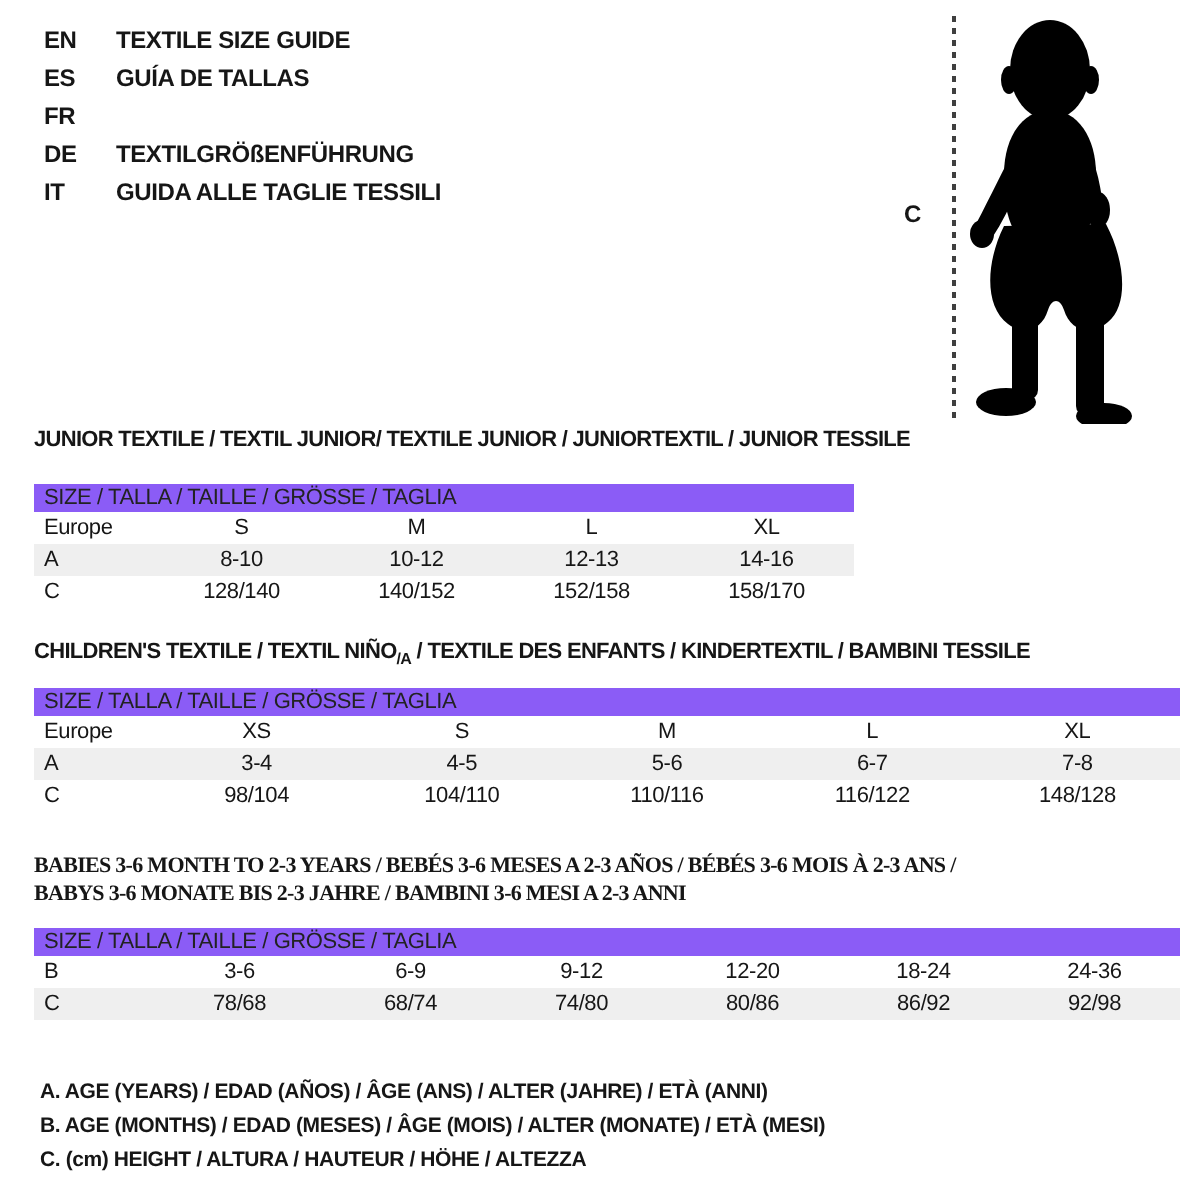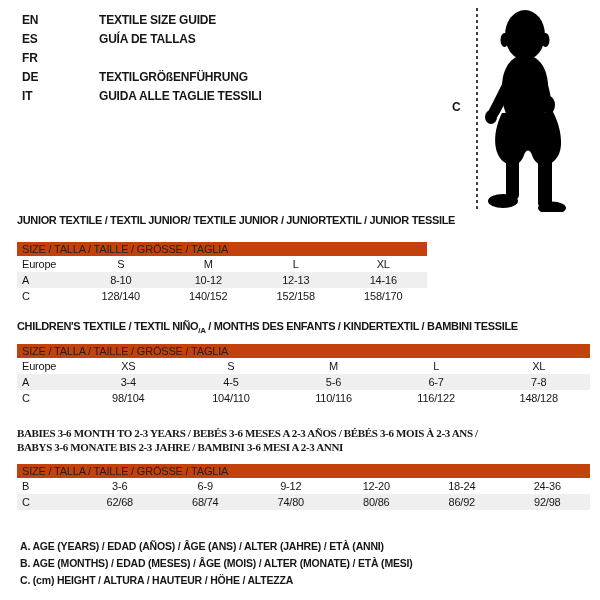--- a/index.html
+++ b/index.html
@@ -1,36 +1,36 @@
 <!DOCTYPE html>
 <html><head>
 <meta charset="utf-8">
 <style>
   html,body{margin:0;padding:0;background:#fff;}
   #page{position:relative;width:600px;height:600px;background:#fff;overflow:hidden;
         font-family:"Liberation Sans",sans-serif;color:#161616;}
 
   
   .lang-block{position:absolute;left:22px;top:10px;}
-  .lang-row{display:flex;height:19px;align-items:center;font-weight:bold;font-size:12px;letter-spacing:-0.2px;gap:41px;}
+  .lang-row{display:flex;height:19px;align-items:center;font-weight:bold;font-size:12px;letter-spacing:-0.2px;}
   .lang-code{width:36px;}
   .lang-title{white-space:nowrap;}
 
   
   .figure{position:absolute;left:440px;top:0;width:160px;height:220px;}
   .dash-line{position:absolute;left:36px;top:8px;width:2px;height:204px;
              background:repeating-linear-gradient(to bottom,#3f3f3f 0 3px,transparent 3px 6px);}
   .height-label{position:absolute;left:12px;top:100px;font-weight:bold;font-size:12px;}
   .baby-svg{position:absolute;left:41px;top:7px;}
 
   
   .tbl-title{position:absolute;left:17px;font-weight:bold;font-size:11px;letter-spacing:-0.35px;white-space:nowrap;}
   .tbl-title sub{font-size:8px;}
   .tbl{position:absolute;left:17px;font-size:11px;letter-spacing:-0.2px;}
-  .tbl-head{height:14px;display:flex;align-items:center;background:#c2410c;
+  .tbl-head{height:14px;display:flex;align-items:center;background:#8b5cf6;
             padding-left:5px;color:#222;}
   .trow{display:flex;height:16px;align-items:center;justify-content:center;}
   .trow.stripe{background:#efefef;}
   .tlabel{width:60px;padding-left:5px;box-sizing:border-box;}
   .tcell{flex:1;text-align:center;}
 
   
   .footnotes{position:absolute;left:20px;top:537px;}
   .footnote{height:17px;display:flex;align-items:center;font-weight:bold;font-size:10.5px;
             letter-spacing:-0.2px;white-space:nowrap;}
@@ -103,21 +103,21 @@
     </div>
     <div class="trow">
       <span class="tlabel">C</span>
       <span class="tcell">128/140</span>
       <span class="tcell">140/152</span>
       <span class="tcell">152/158</span>
       <span class="tcell">158/170</span>
     </div>
   </div>
 
-  <div class="tbl-title" style="top:320px;"><span>CHILDREN'S TEXTILE / TEXTIL NIÑO</span><sub>/A</sub><span> / MONTHS DES ENFANTS / KINDERTEXTIL / BAMBINI TESSILE</span></div>
+  <div class="tbl-title" style="top:320px;"><span>CHILDREN'S TEXTILE / TEXTIL NIÑO</span><sub>/A</sub><span> / TEXTILE DES ENFANTS / KINDERTEXTIL / BAMBINI TESSILE</span></div>
   <div class="tbl" style="top:344px;width:573px;">
     <div class="tbl-head">SIZE / TALLA / TAILLE / GRÖSSE / TAGLIA</div>
     <div class="trow">
       <span class="tlabel">Europe</span>
       <span class="tcell">XS</span>
       <span class="tcell">S</span>
       <span class="tcell">M</span>
       <span class="tcell">L</span>
       <span class="tcell">XL</span>
     </div>
@@ -149,21 +149,21 @@
       <span class="tlabel">B</span>
       <span class="tcell">3-6</span>
       <span class="tcell">6-9</span>
       <span class="tcell">9-12</span>
       <span class="tcell">12-20</span>
       <span class="tcell">18-24</span>
       <span class="tcell">24-36</span>
     </div>
     <div class="trow stripe">
       <span class="tlabel">C</span>
-      <span class="tcell">62/68</span>
+      <span class="tcell">78/68</span>
       <span class="tcell">68/74</span>
       <span class="tcell">74/80</span>
       <span class="tcell">80/86</span>
       <span class="tcell">86/92</span>
       <span class="tcell">92/98</span>
     </div>
   </div>
 
   <div class="footnotes">
     <div class="footnote">A. AGE (YEARS) / EDAD (AÑOS) / ÂGE (ANS) / ALTER (JAHRE) / ETÀ (ANNI)</div>

